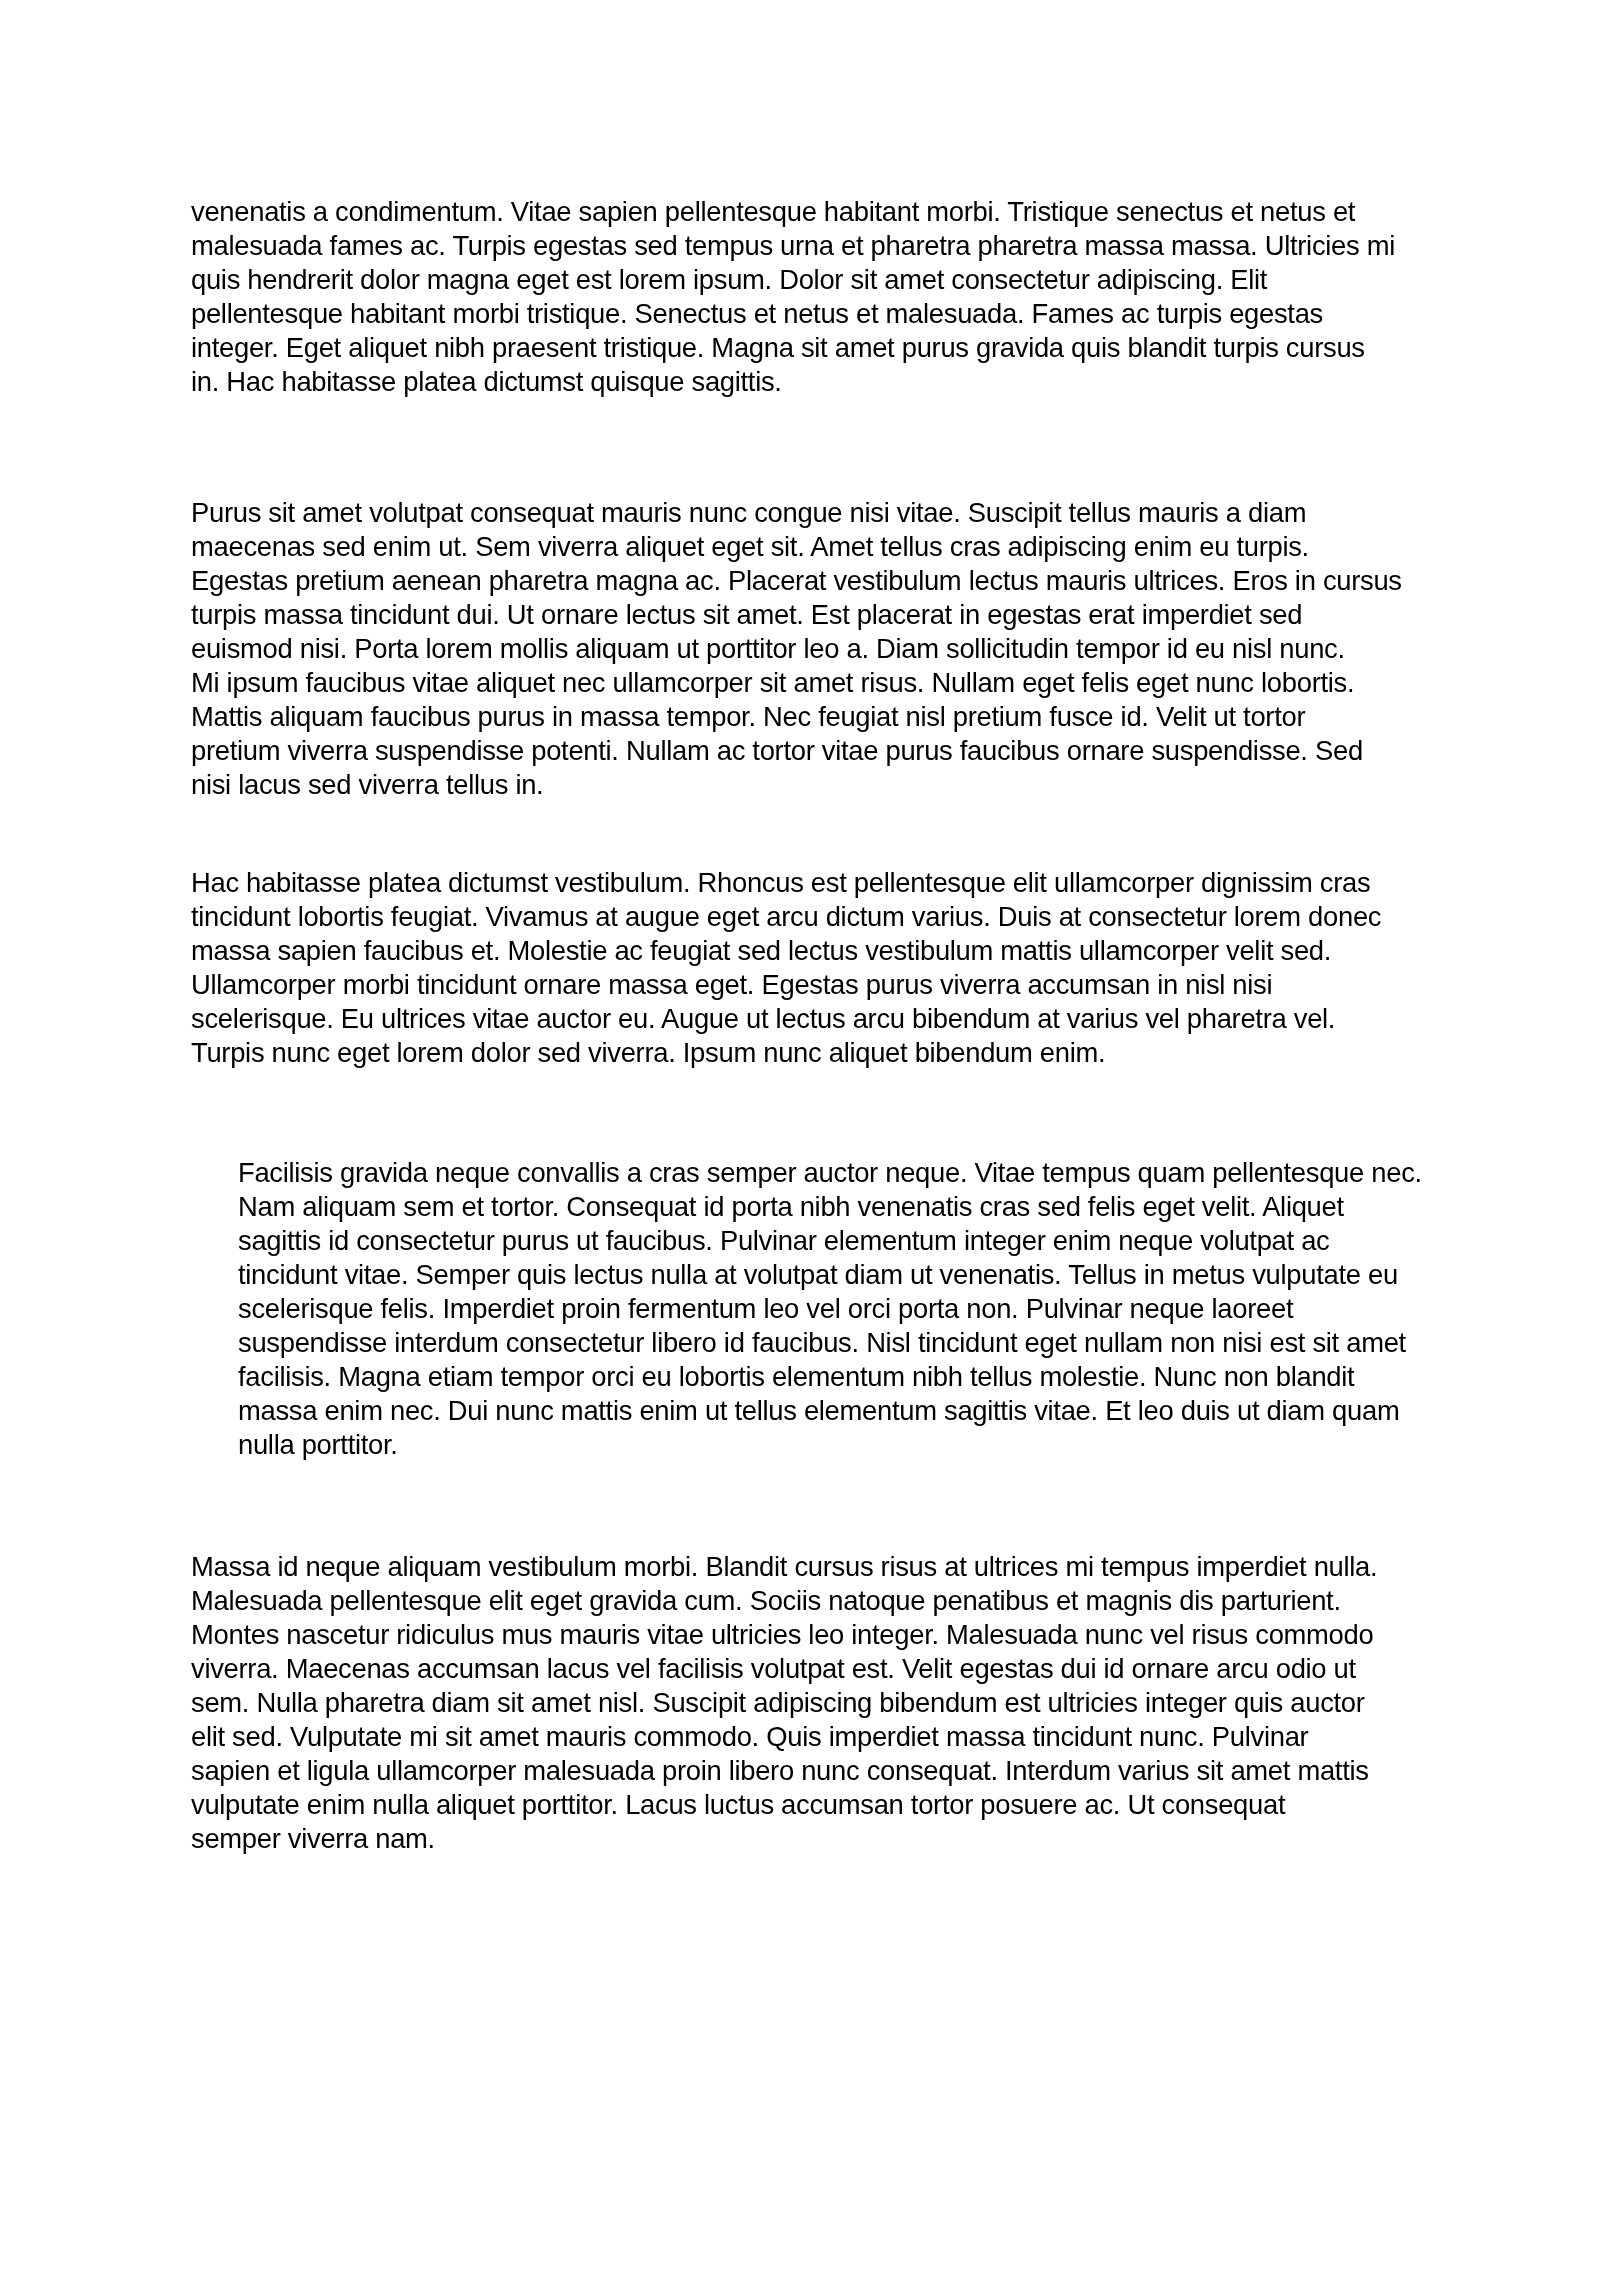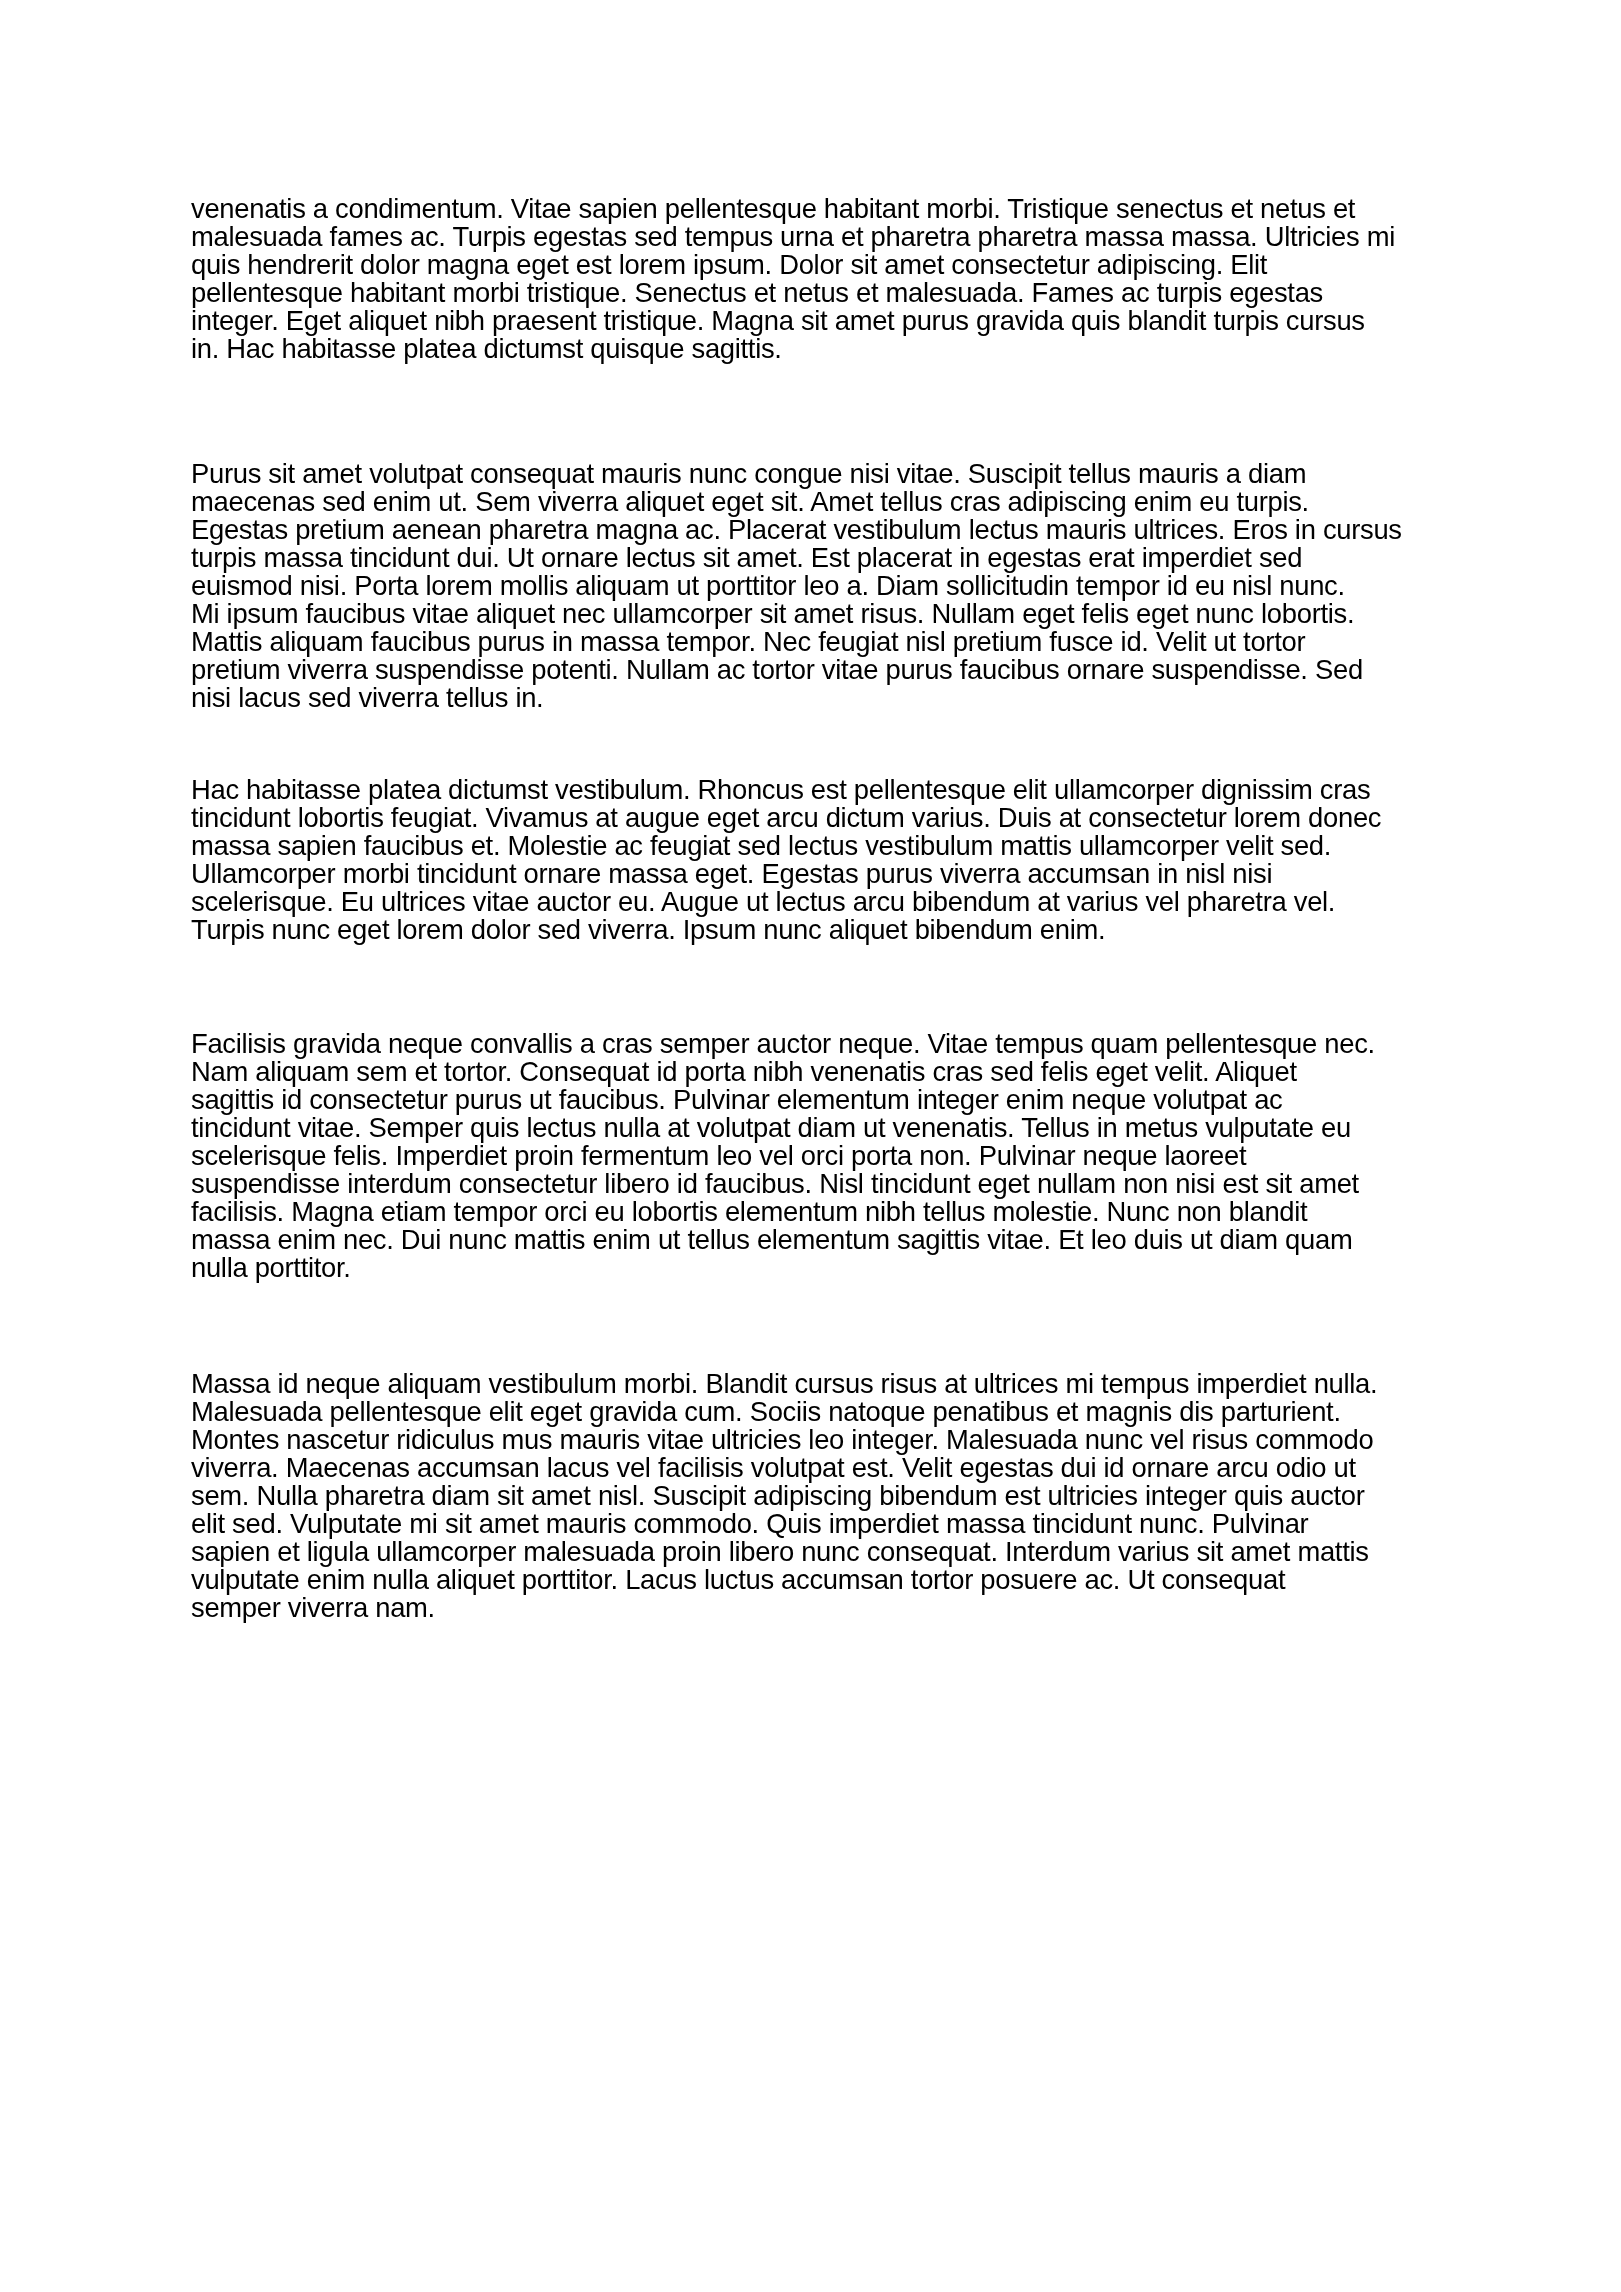--- a/index.html
+++ b/index.html
@@ -15,32 +15,32 @@
     overflow: hidden;
     font-family: "Liberation Sans", "DejaVu Sans", sans-serif;
   }
   .content {
     position: absolute;
     left: 191px;
     top: 195px;
     width: 1321px;
     color: #000000;
     font-size: 27.4px;
-    line-height: 28px;
+    line-height: 34px;
     letter-spacing: -0.3px;
     text-align: left;
   }
   .para {
     margin: 0;
     white-space: pre;   
   }
   .para:nth-of-type(1) { margin-bottom: 97px; }
   .para:nth-of-type(2) { margin-bottom: 64px; }
   .para:nth-of-type(3) { margin-bottom: 86px; }
-  .para:nth-of-type(4) { margin-bottom: 88px; }
+  .para:nth-of-type(4) { margin-bottom: 88px; margin-left: 47px; }
 </style>
 </head>
 <body>
 
 <div class="page">
   <div class="content">
     <p class="para">venenatis a condimentum. Vitae sapien pellentesque habitant morbi. Tristique senectus et netus et
 malesuada fames ac. Turpis egestas sed tempus urna et pharetra pharetra massa massa. Ultricies mi
 quis hendrerit dolor magna eget est lorem ipsum. Dolor sit amet consectetur adipiscing. Elit
 pellentesque habitant morbi tristique. Senectus et netus et malesuada. Fames ac turpis egestas

